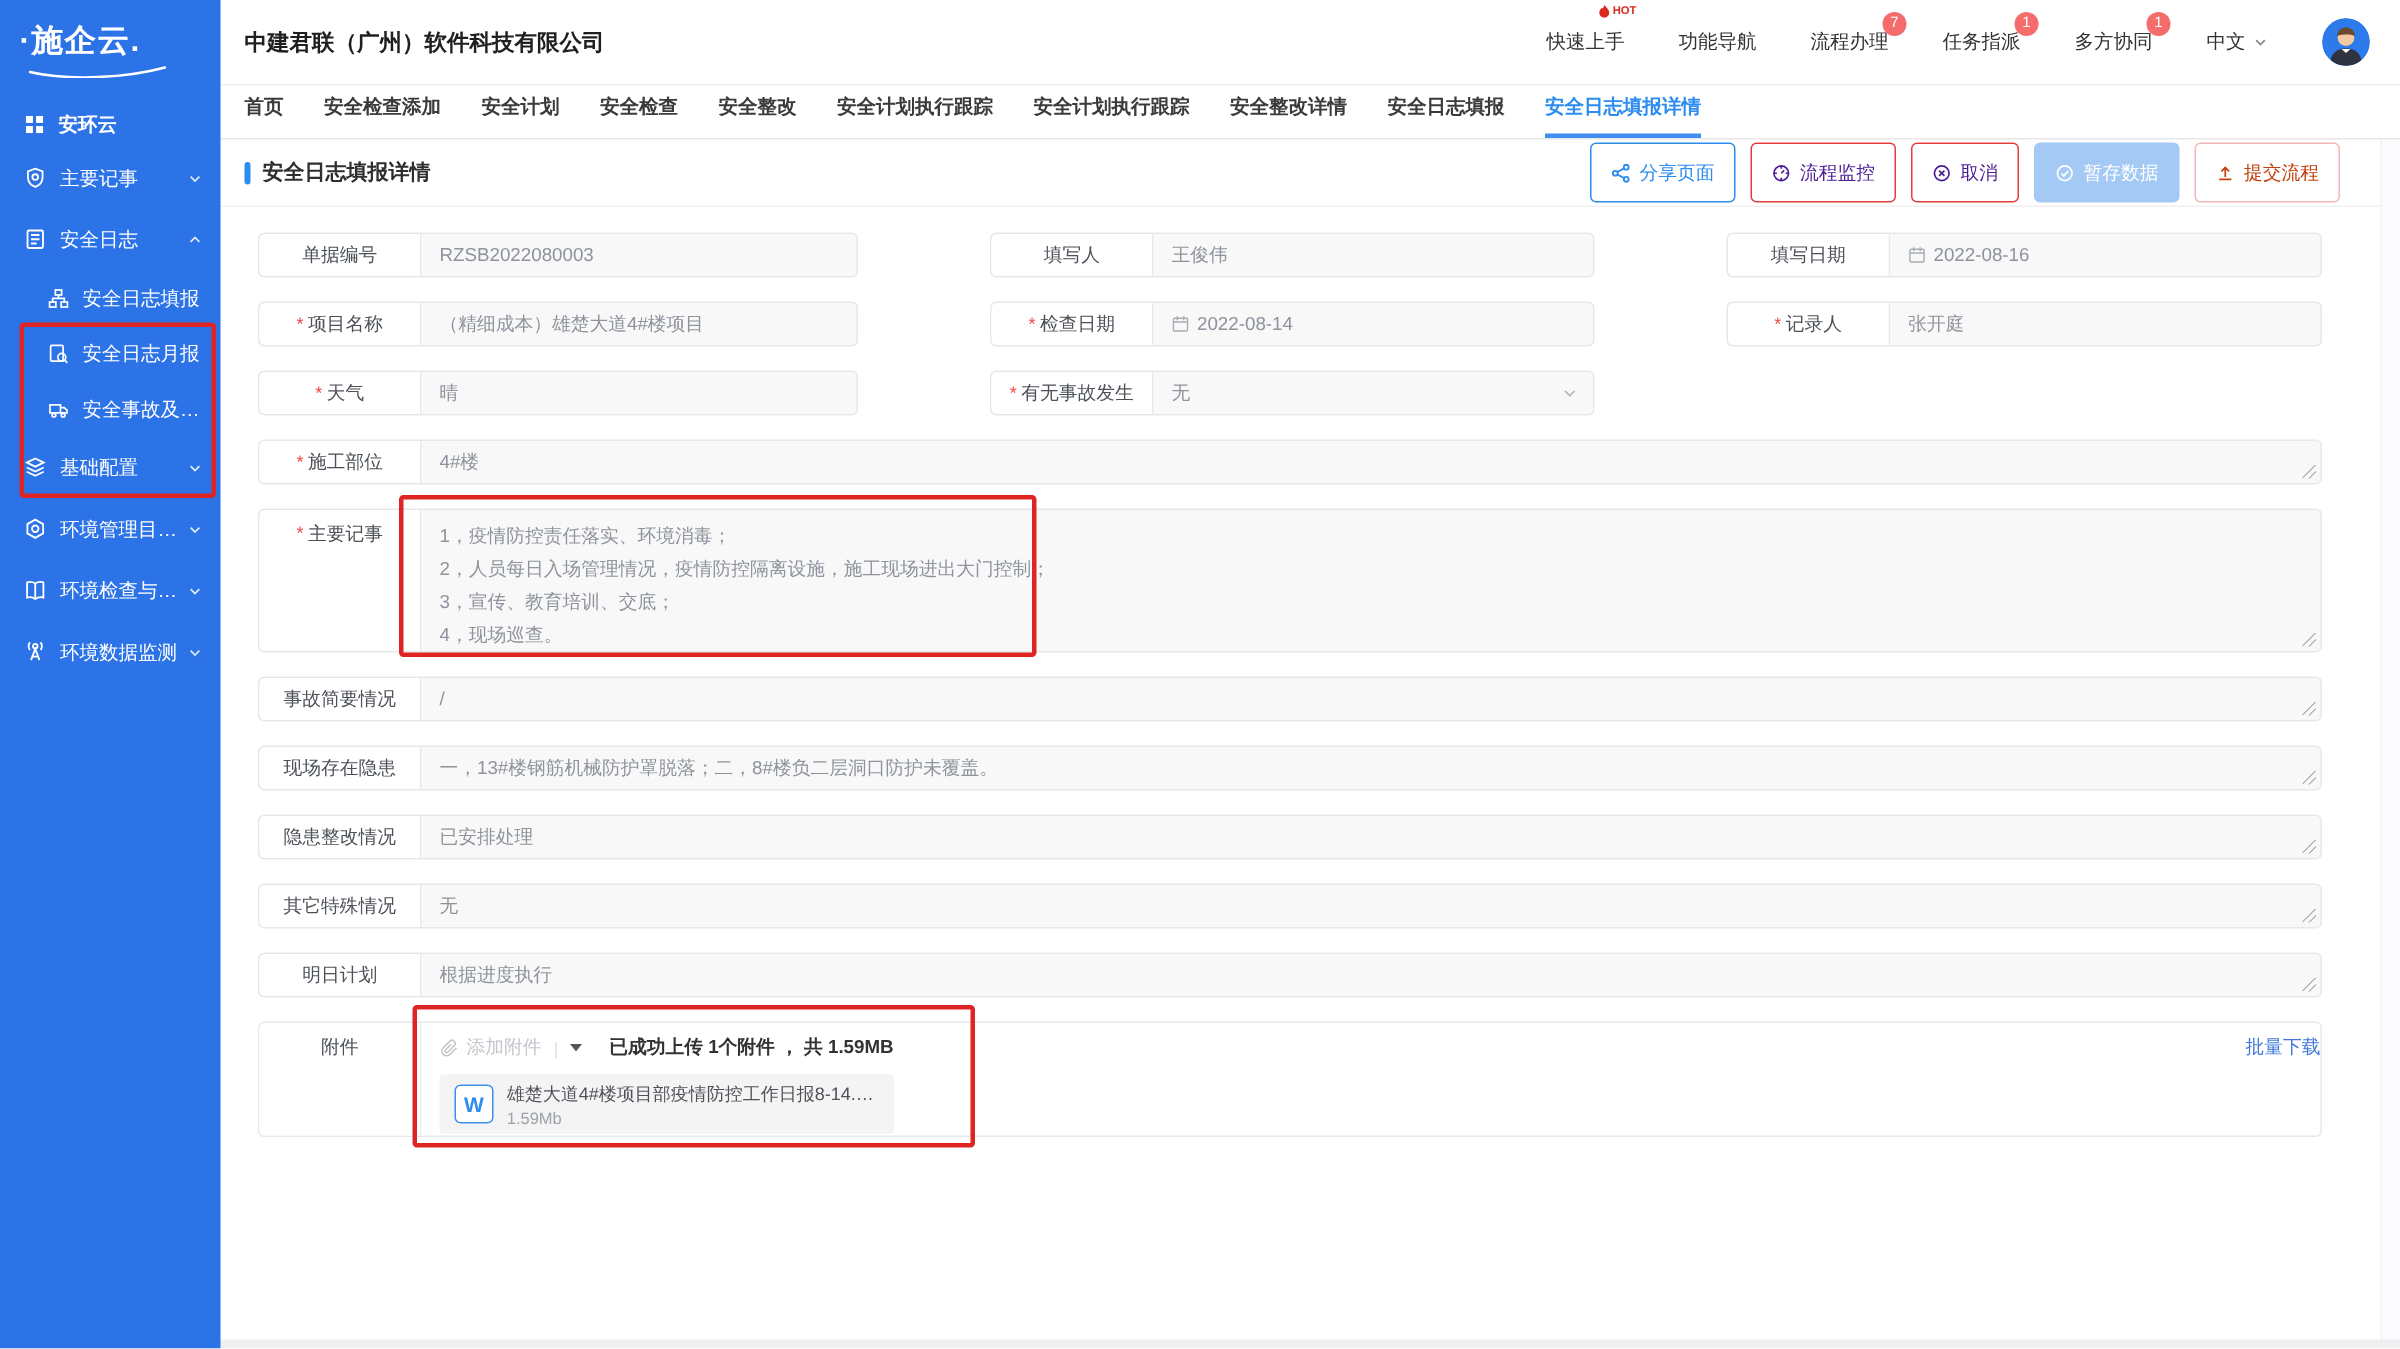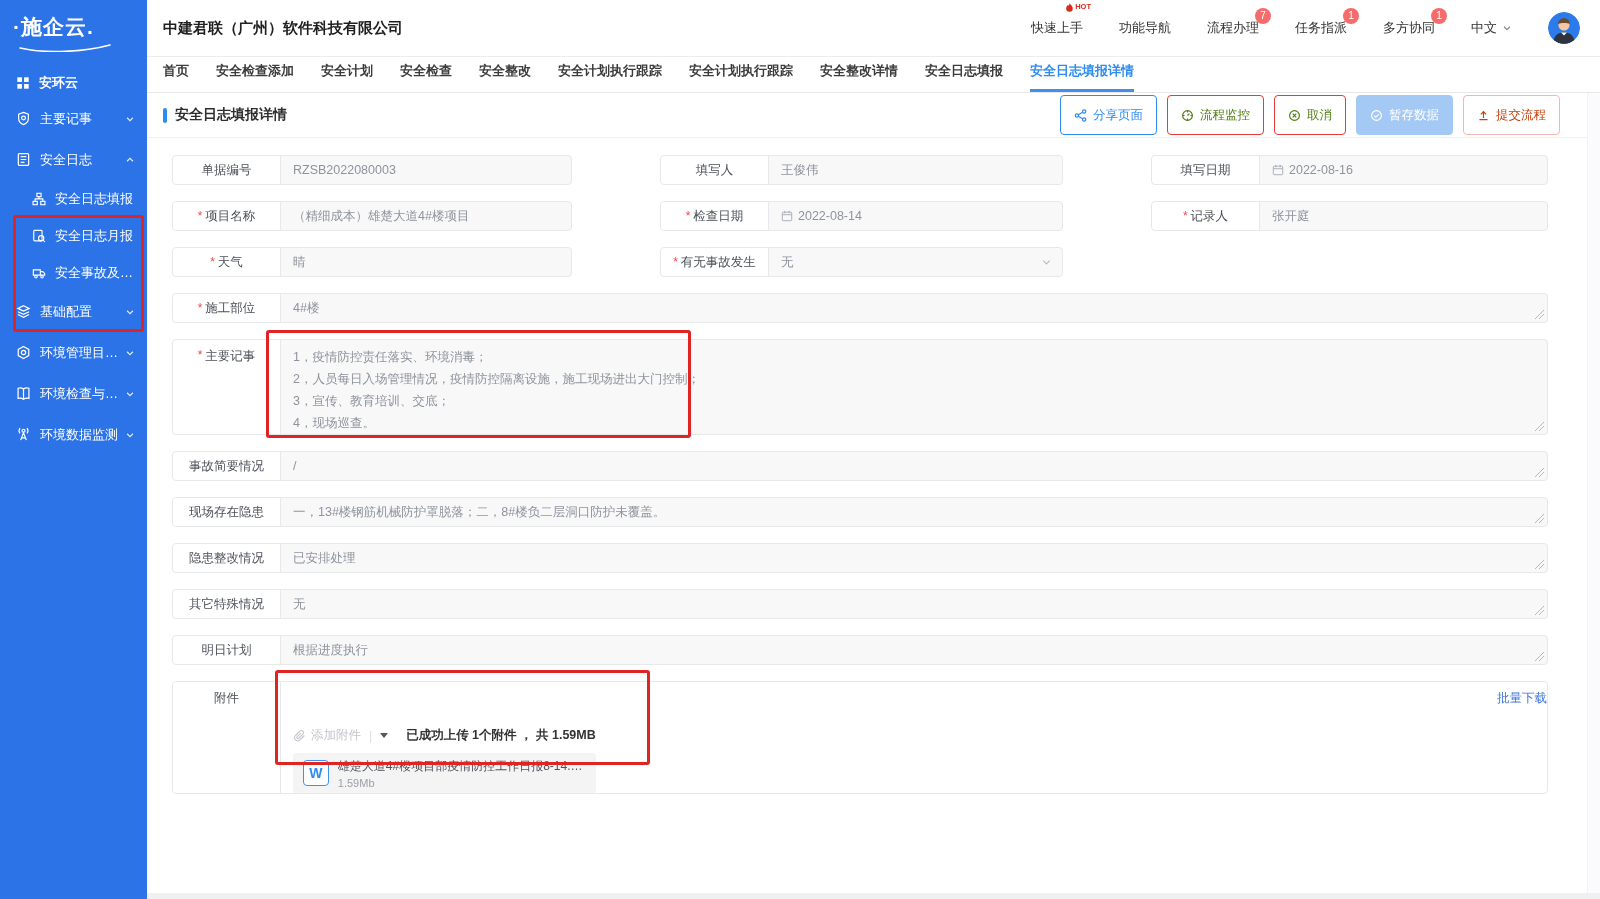--- a/index.html
+++ b/index.html
@@ -34,21 +34,21 @@
   .tab{font-size:13px;font-weight:700;color:#3b3b3b;padding-bottom:9px;border-bottom:3px solid transparent;cursor:pointer;white-space:nowrap;}
   .tab.active{color:#2d8cf0;border-bottom-color:#418ef0;}
 
   
   .titlebar{position:absolute;left:147px;top:93px;right:13px;height:45px;border-bottom:1px solid #f0f0f0;display:flex;align-items:center;padding:0 27px 0 16px;background:#fff;z-index:3;}
   .accent{width:4px;height:15px;border-radius:2px;background:#2d8cf0;margin-right:8px;}
   .page-title{font-size:14px;font-weight:700;color:#2e2e2e;}
   .actions{margin-left:auto;display:flex;gap:10px;}
   .btn{height:40px;display:flex;align-items:center;gap:6px;padding:0 13px;border-radius:4px;font-size:12.5px;border:1px solid transparent;background:#fff;cursor:pointer;white-space:nowrap;}
   .btn-share{color:#2d8cf0;border-color:#2d8cf0;}
-  .btn-red{color:#4d7c0f;border-color:#e23c3c;}
+  .btn-red{color:#4c1d95;border-color:#e23c3c;}
   .btn-save{color:#fff;background:#a5c9f5;border-color:#a5c9f5;}
   .btn-submit{color:#c2410c;border-color:#f3b6b6;}
 
   
   .form{position:absolute;left:147px;top:138px;right:13px;bottom:6px;background:#fff;padding:17px 39px 0 25px;display:grid;grid-template-columns:400px 403px 397px;gap:16px 88px;align-content:start;z-index:2;}
   .fr{display:flex;min-height:30px;border:1px solid #e7e8ea;border-radius:4px;background:#f8f8f9;position:relative;}
   .fr.full{grid-column:1 / -1;}
   .fr.tall{min-height:92px;}
   .fr.attach-row{min-height:77px;background:#fff;}
   .flabel{flex:0 0 108px;background:#fff;border-right:1px solid #e7e8ea;border-radius:4px 0 0 4px;display:flex;align-items:center;justify-content:center;font-size:12.5px;color:#4c5158;gap:2px;}
@@ -56,21 +56,21 @@
   .req{color:#ed4a4a;font-size:12px;margin-right:1px;}
   .fvalue{flex:1;display:flex;align-items:center;gap:5px;padding:0 12px;font-size:12.5px;color:#8e939c;position:relative;min-width:0;}
   .fr.tall .fvalue{align-items:flex-start;padding-top:6px;}
   .multiline{white-space:pre-line;line-height:22px;}
   .sel-chev{position:absolute;right:10px;top:50%;transform:translateY(-50%);color:#b6bac2;}
   .resize-handle{position:absolute;right:3px;bottom:3px;width:9px;height:9px;background:
      linear-gradient(135deg,transparent 0 45%,#b9b9b9 45% 52%,transparent 52% 70%,#b9b9b9 70% 77%,transparent 77%);cursor:nwse-resize;}
 
   
   .attach-body{flex:1;padding:8px 12px 0 12px;position:relative;}
-  .attach-top{display:flex;align-items:center;margin-top:37px;}
+  .attach-top{display:flex;align-items:center;}
   .add-file{display:flex;align-items:center;gap:5px;color:#c3c6cc;font-size:12.5px;cursor:pointer;}
   .attach-div{color:#e0e0e0;margin:0 8px;font-size:12px;}
   .caret-down{width:0;height:0;border-left:4px solid transparent;border-right:4px solid transparent;border-top:5px solid #555;cursor:pointer;}
   .upload-status{margin-left:18px;font-size:12.5px;font-weight:700;color:#333;}
   .batch-download{position:absolute;right:0;top:8px;font-size:12.5px;color:#4077d9;cursor:pointer;}
   .file-card{margin-top:9px;width:303px;height:40px;background:#f4f4f5;border-radius:3px;display:flex;align-items:center;gap:9px;padding:0 10px;cursor:pointer;}
   .wicon{width:26px;height:26px;border:1px solid #3f8fef;border-radius:4px;background:#fff;color:#2d8cf0;font-weight:700;font-size:14px;display:flex;align-items:center;justify-content:center;}
   .file-meta{display:flex;flex-direction:column;justify-content:center;min-width:0;}
   .file-name{font-size:12px;color:#4e5258;white-space:nowrap;overflow:hidden;text-overflow:ellipsis;max-width:250px;}
   .file-size{font-size:11px;color:#9ba0a8;margin-top:2px;}

